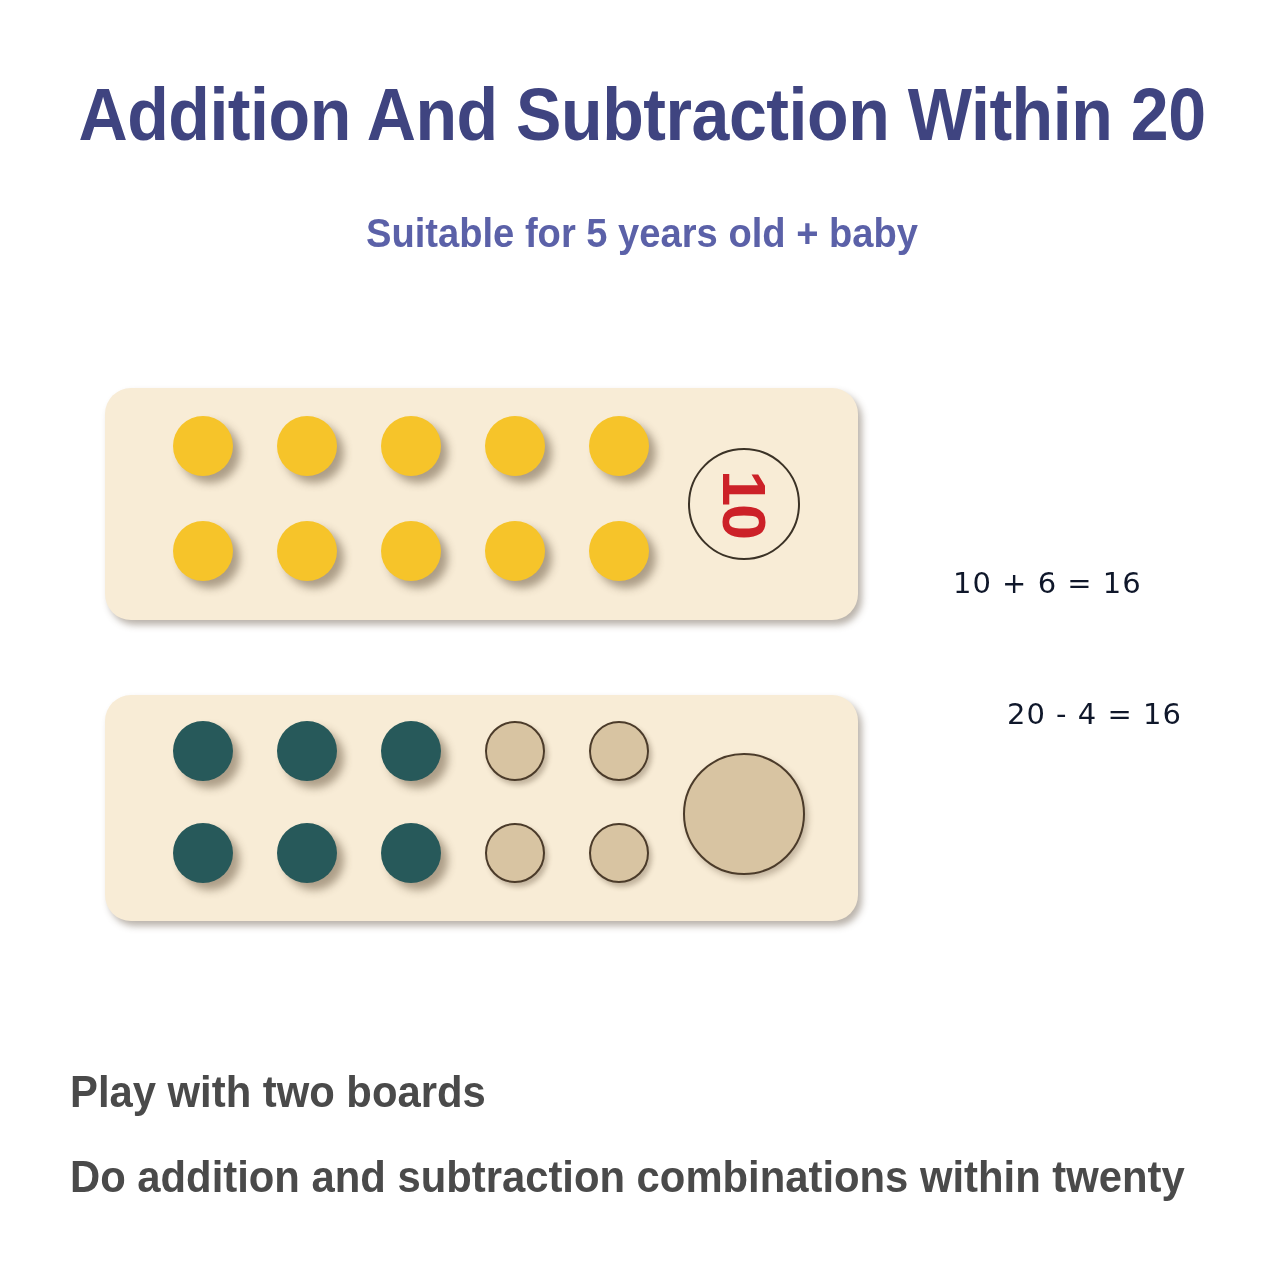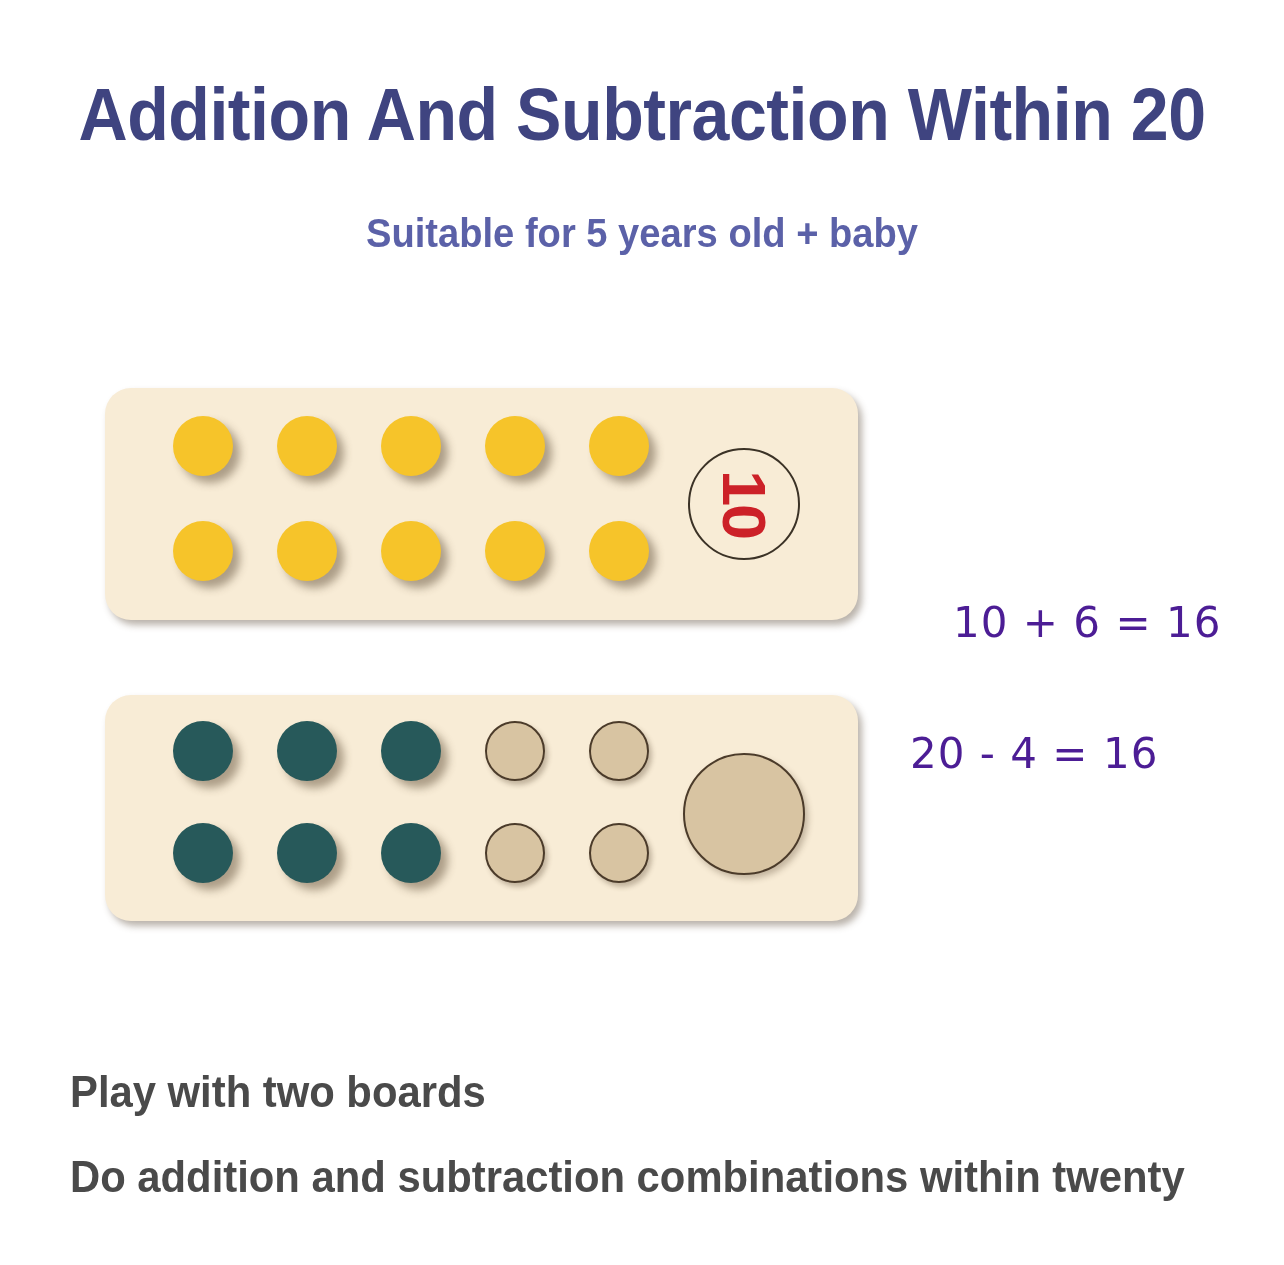--- a/index.html
+++ b/index.html
@@ -118,29 +118,28 @@
     color: #cc2128;
     transform: rotate(90deg) scaleX(1.05);
     line-height: 1;
     letter-spacing: -2px;
   }
 
   
   .equation {
     position: absolute;
     font-family: "DejaVu Sans", sans-serif;
-    font-size: 42px;
+    font-size: 29px;
     font-weight: 400;
-    color: #4c1d95;
+    color: #0f172a;
     white-space: nowrap;
     letter-spacing: 1px;
-    margin-top: 32px;
   }
   #equation-add { left: 953px; top: 566px; }
-  #equation-sub { left: 910px; top: 697px; }
+  #equation-sub { left: 1007px; top: 697px; }
 
   
   .note {
     position: absolute;
     font-family: "Liberation Sans Narrow", "Liberation Sans", sans-serif;
     font-weight: 700;
     color: #4a4a4a;
     white-space: nowrap;
     transform-origin: left top;
   }

